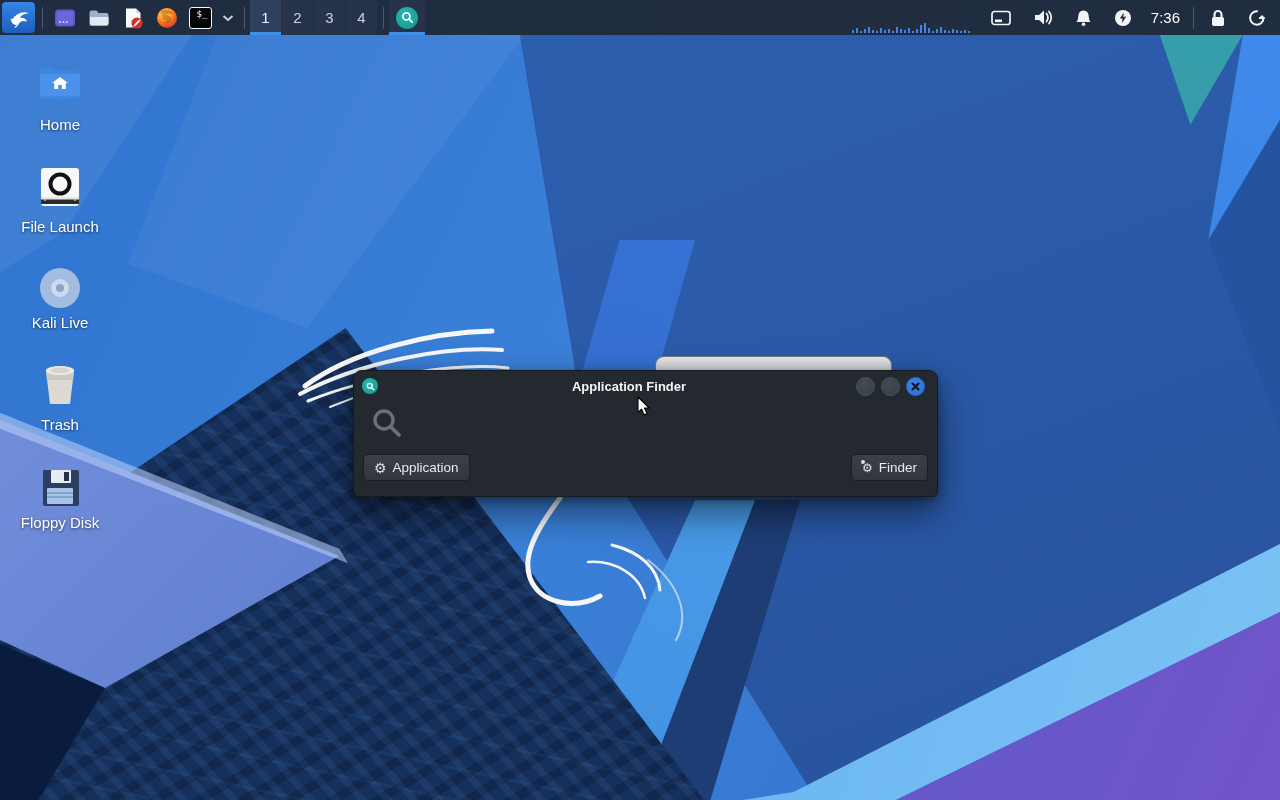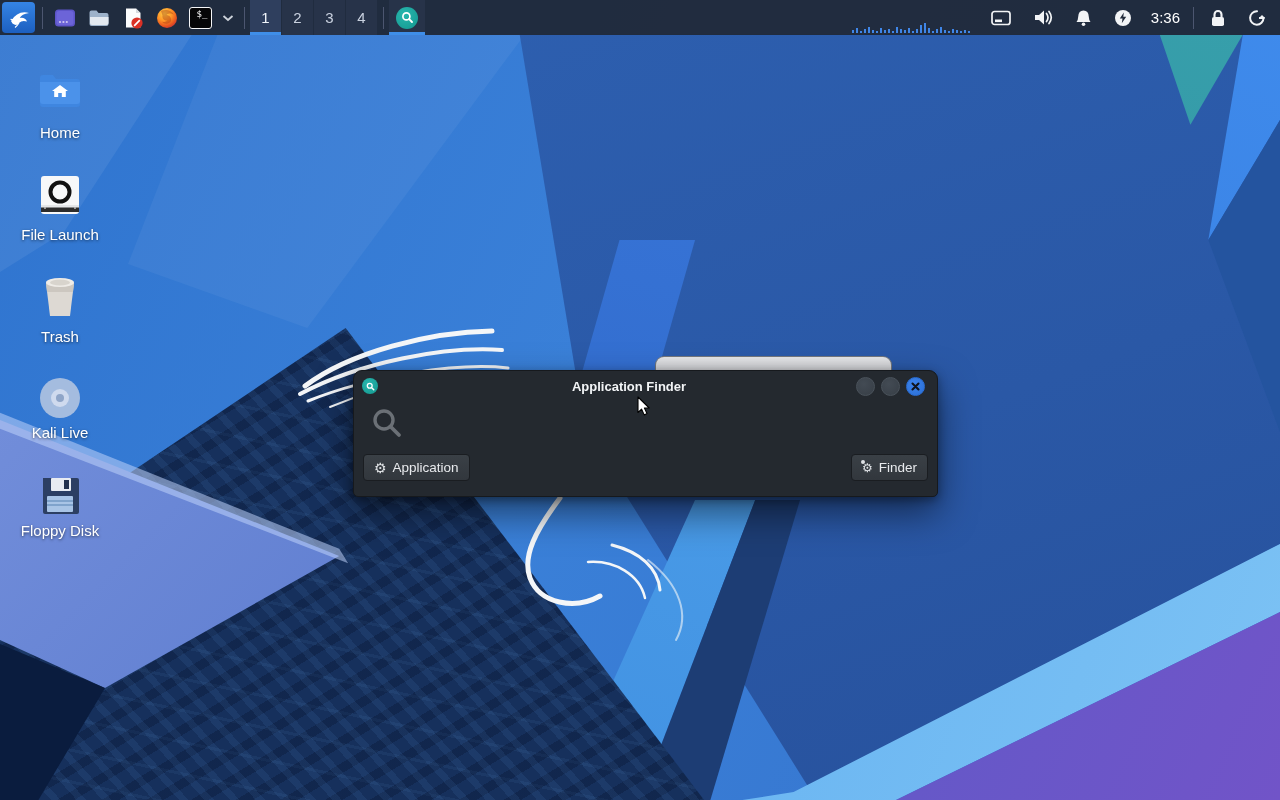--- a/index.html
+++ b/index.html
@@ -71,21 +71,21 @@
   .teal-circle { border-radius:50%; background:radial-gradient(circle at 38% 32%,#28b6ae,#13988f);
           display:flex; align-items:center; justify-content:center; }
   .tc22 { width:22px; height:22px; }
   .spacer { flex:1; }
   .monitor { width:128px; height:33px; display:flex; align-items:flex-end; padding-bottom:1px; cursor:pointer; }
   .monitor i { display:inline-block; width:2px; margin-right:2px; background:#3f86e8; }
   .tray-btn { padding:0 11px; }
   .clock { font-size:15px; color:#fff; padding:0 8px; cursor:pointer; }
 
   
-  .desktop-icons { position:absolute; left:12px; top:56px; z-index:5; width:96px; }
+  .desktop-icons { position:absolute; left:12px; top:48px; z-index:5; width:96px; }
   .dicon { width:96px; display:flex; flex-direction:column; align-items:center;
            margin-bottom:23px; cursor:pointer; }
   .dicon .art { height:52px; display:flex; align-items:flex-end; justify-content:center; margin-bottom:8px; }
   .dicon .lbl { color:#fff; font-size:15px; text-shadow:0 1px 3px rgba(0,0,0,.6); white-space:nowrap; }
   .dicon.home .art { margin-bottom:16px; }
   .dicon.fs .art, .dicon.trash .art { margin-bottom:10px; }
   .dicon.kali .art { margin-bottom:4px; }
   .dicon.floppy .art { margin-bottom:6px; }
 
   
@@ -290,21 +290,21 @@
       <path d="M8.5 1.5 q5 0 5.3 6.2 q.2 3.8 1.7 5.3 H1.5 q1.5-1.5 1.7-5.3 Q3.5 1.5 8.5 1.5 Z" fill="#f2f4f6"></path>
       <circle cx="8.5" cy="15.2" r="1.8" fill="#f2f4f6"></circle>
     </svg>
   </button>
   <button class="pbtn tray-btn">
     <svg width="18" height="18" viewBox="0 0 18 18">
       <circle cx="9" cy="9" r="8" fill="#f2f4f6"></circle>
       <path d="M9.8 3.5 L5.8 9.6 h2.7 L7.8 14.3 L12.2 7.8 H9.3 Z" fill="#232c3c"></path>
     </svg>
   </button>
-  <div class="clock">3:36</div>
+  <div class="clock">7:36</div>
   <span class="psep"></span>
   <button class="pbtn tray-btn">
     <svg width="16" height="18" viewBox="0 0 16 18">
       <rect x="2" y="8" width="12" height="9" rx="1.8" fill="#f2f4f6"></rect>
       <path d="M4.5 8 V5.5 a3.5 3.5 0 0 1 7 0 V8" stroke="#f2f4f6" stroke-width="2.1" fill="none"></path>
     </svg>
   </button>
   <button class="pbtn tray-btn" style="padding-right:14px;">
     <svg width="18" height="18" viewBox="0 0 18 18">
       <path d="M15.5 9 A6.7 6.7 0 1 1 9 2.3" stroke="#f2f4f6" stroke-width="2" fill="none" stroke-linecap="round"></path>
@@ -331,40 +331,40 @@
         <rect x="2" y="2" width="38" height="38" rx="3" fill="#f7f8f9"></rect>
         <circle cx="21" cy="18" r="9.5" fill="none" stroke="#111" stroke-width="4"></circle>
         <rect x="2" y="31" width="38" height="6" fill="#e4e6e8"></rect>
         <rect x="2" y="33.5" width="38" height="4.5" fill="#2c2c2c"></rect>
         <circle cx="6" cy="34" r="1" fill="#bbb"></circle>
           <circle cx="36" cy="34" r="1" fill="#bbb"></circle>
       </svg>
     </span>
     <span class="lbl">File Launch</span>
   </div>
+  <div class="dicon kali">
+    <span class="art">
+      <svg width="44" height="44" viewBox="0 0 44 44">
+        <circle cx="22" cy="22" r="20" fill="#b9c8e2" opacity=".85"></circle>
+        <circle cx="22" cy="22" r="9" fill="#cfdaee"></circle>
+        <circle cx="22" cy="22" r="4" fill="#8fa5c8"></circle>
+      </svg>
+    </span>
+    <span class="lbl">Kali Live</span>
+  </div>
   <div class="dicon trash">
     <span class="art">
       <svg width="40" height="42" viewBox="0 0 40 42">
         <path d="M6 7 L34 7 L30 40 L10 40 Z" fill="#ddd9d3"></path>
         <path d="M6 7 L34 7 L33 16 L7 16 Z" fill="#ccc7c0"></path>
         <ellipse cx="20" cy="6.5" rx="14" ry="4.5" fill="#efece7"></ellipse>
         <ellipse cx="20" cy="6.5" rx="10" ry="3" fill="#d8d4cd"></ellipse>
       </svg>
     </span>
     <span class="lbl">Trash</span>
-  </div>
-  <div class="dicon kali">
-    <span class="art">
-      <svg width="44" height="44" viewBox="0 0 44 44">
-        <circle cx="22" cy="22" r="20" fill="#b9c8e2" opacity=".85"></circle>
-        <circle cx="22" cy="22" r="9" fill="#cfdaee"></circle>
-        <circle cx="22" cy="22" r="4" fill="#8fa5c8"></circle>
-      </svg>
-    </span>
-    <span class="lbl">Kali Live</span>
   </div>
   <div class="dicon floppy">
     <span class="art">
       <svg width="42" height="42" viewBox="0 0 42 42">
         <path d="M4 4 h34 q2 0 2 2 v32 q0 2-2 2 H6 q-2 0-2-2 Z" fill="#2c3f63"></path>
         <rect x="12" y="4" width="20" height="13" rx="1" fill="#e8ecf2"></rect>
         <rect x="25" y="6" width="5" height="9" fill="#22314e"></rect>
         <rect x="8" y="22" width="26" height="16" rx="1" fill="#a8c4e6"></rect>
         <rect x="8" y="26" width="26" height="2" fill="#7fa3cc"></rect>
         <rect x="8" y="30" width="26" height="2" fill="#7fa3cc"></rect>

